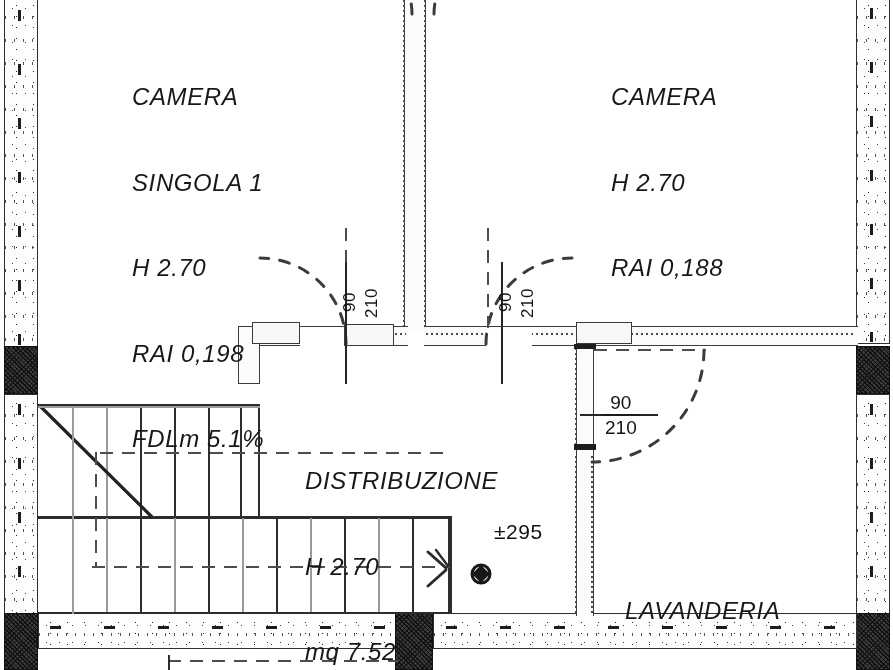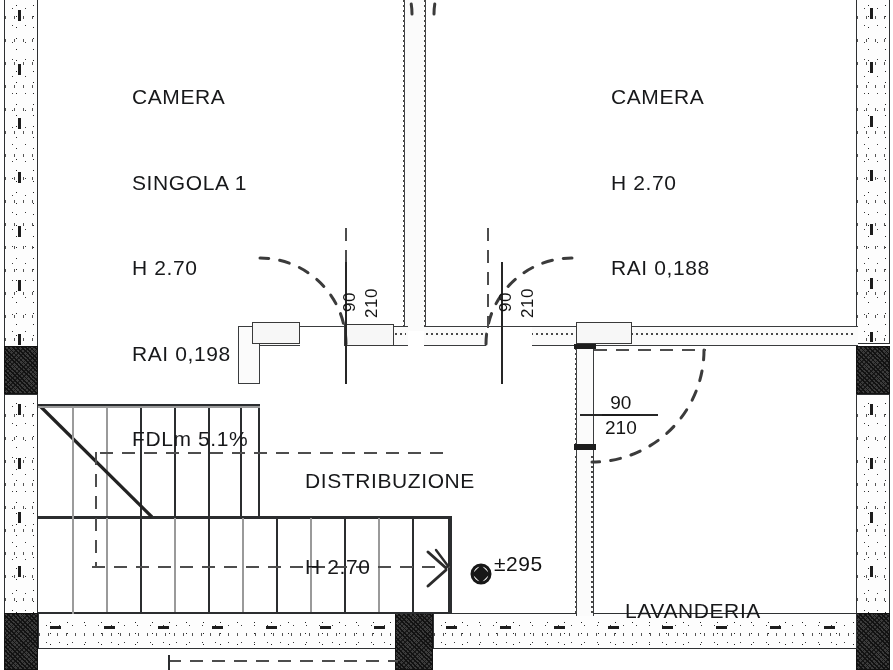--- a/index.html
+++ b/index.html
@@ -18,25 +18,26 @@
     background: #ffffff;
     overflow: hidden;
   }
   
   .abs { position: absolute; }
 
   
   .room-label {
     position: absolute;
     font-family: "Liberation Sans", sans-serif;
-    font-size: 21px;
+    font-size: 24px;
     line-height: 28.5px;
     letter-spacing: 0.6px;
     color: #17181a;
     white-space: pre;
+    font-style: italic;
   }
   .room-label div { white-space: pre; }
 
   
   
   .ext-wall {
     position: absolute;
     background-color: #fdfdfd;
     background-image:
       radial-gradient(#3a3a3a 0.6px, transparent 0.7px),
@@ -317,21 +318,21 @@
   <div class="abs" style="left:168px; top:655px; width:2.4px; height:15px; background:#2b2d2f;"></div>
 
   <div class="abs" style="left:450px; top:516px; width:2.4px; height:98px; background:#2b2d2f;"></div>
 
   <svg class="level-sym" style="left:468px; top:556px; width:34px; height:34px;" viewBox="0 0 34 34">
     <circle cx="13" cy="18" r="9" fill="none" stroke="#171717" stroke-width="3"></circle>
     <line x1="4" y1="18" x2="22" y2="18" stroke="#171717" stroke-width="3"></line>
     <line x1="13" y1="9" x2="13" y2="27" stroke="#171717" stroke-width="3"></line>
     <path d="M 13,9 L 22,18 L 13,27 L 4,18 Z" fill="#171717"></path>
   </svg>
-  <div class="level-mark" style="left:494px; top:552px;">±295</div>
+  <div class="level-mark" style="left:494px; top:520px;">±295</div>
 
   <div class="ref-v" style="left:72px; top:406px; height:208px;"></div>
   <div class="ref-h" style="left:38px; top:406px; width:222px;"></div>
 
   <div class="room-label" style="left:132px; top:26px;">
     <div>CAMERA</div>
     <div>SINGOLA 1</div>
     <div>H 2.70</div>
     <div>RAI 0,198</div>
     <div>FDLm 5.1%</div>
@@ -339,20 +340,21 @@
 
   <div class="room-label" style="left:611px; top:26px;">
     <div>CAMERA</div>
     <div>H 2.70</div>
     <div>RAI 0,188</div>
   </div>
 
   <div class="room-label" style="left:305px; top:410px;">
     <div>DISTRIBUZIONE</div>
     <div>H 2.70</div>
+    <div>mq 7.52</div>
   </div>
 
   <div class="room-label" style="left:625px; top:540px;">
     <div>LAVANDERIA</div>
     
     
   </div>
 
 </div>
 

